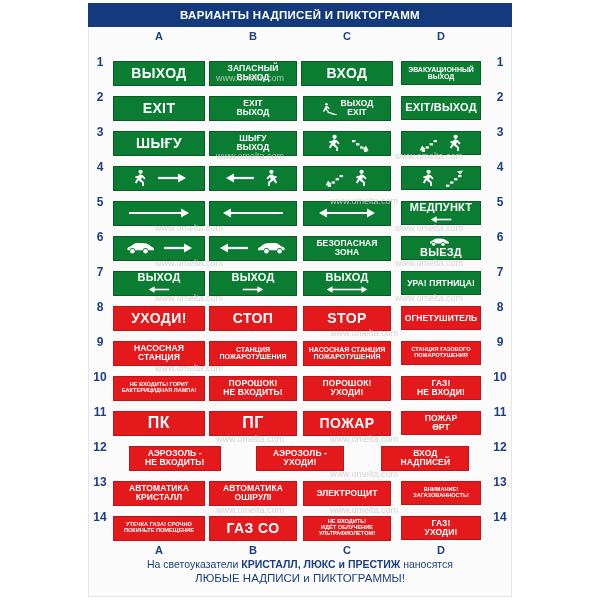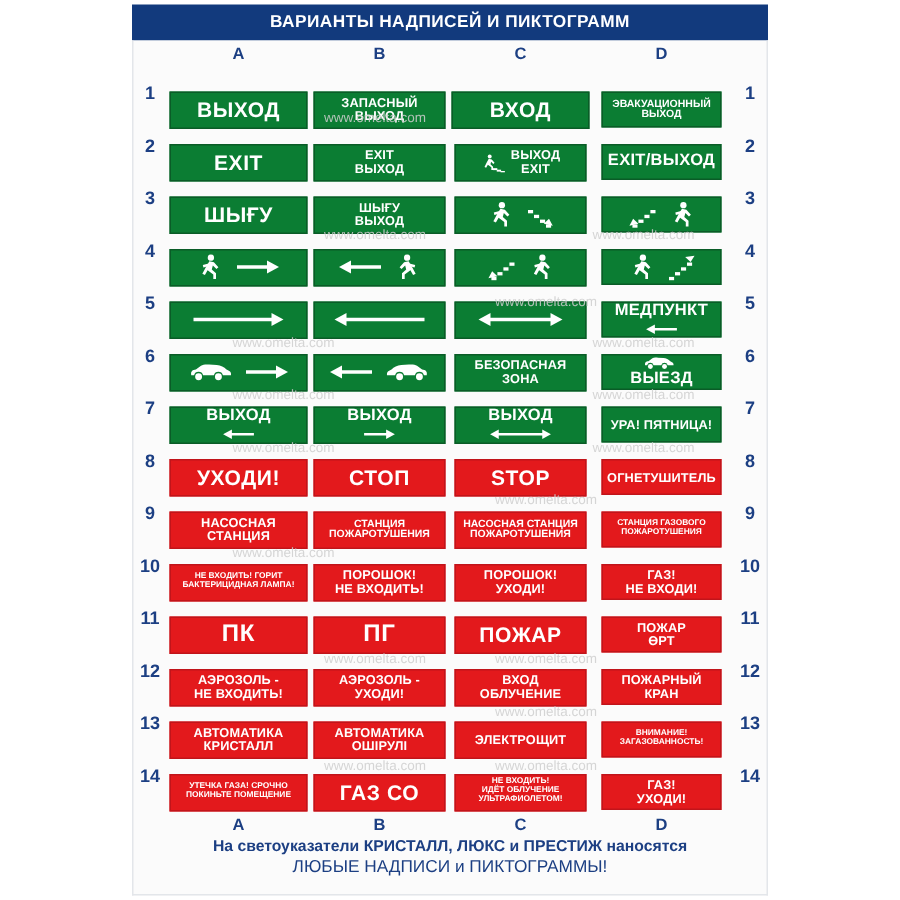--- a/index.html
+++ b/index.html
@@ -75,21 +75,21 @@
   .picrow{display:flex;align-items:center;justify-content:center;gap:8px;width:100%;height:100%;}
   .picrow svg{display:block;}
   .arrowline{display:flex;align-items:center;justify-content:center;width:100%;}
   .sub-arrow{margin-top:1px;}
   
   .footer{
     position:absolute;left:88px;top:558px;width:424px;
     text-align:center;color:#1c3f83;
   }
   .footer .f1{font-size:10.5px;font-weight:bold;}
-  .footer .f1 .thin{font-weight:bold;}
+  .footer .f1 .thin{font-weight:normal;}
   .footer .f2{font-size:11.5px;font-weight:normal;margin-top:2px;}
   
   .wm{
     position:absolute;color:#cfcfcf;font-size:9px;white-space:nowrap;
     pointer-events:none;opacity:.85;
   }
 </style>
 </head>
 <body>
 
@@ -657,27 +657,21 @@
         </div>
         <div class="cellwrap">
           <div class="sign red w-lg fs-md">
             <span class="ln">АЭРОЗОЛЬ -</span>
             <span class="ln">УХОДИ!</span>
           </div>
         </div>
         <div class="cellwrap">
           <div class="sign red w-lg fs-md">
             <span class="ln">ВХОД</span>
-            <span class="ln">ОБЛУЧЕНИЕ</span>
-          </div>
-        </div>
-        <div class="cellwrap">
-          <div class="sign red w-md fs-md">
-            <span class="ln">ПОЖАРНЫЙ</span>
-            <span class="ln">КРАН</span>
+            <span class="ln">НАДПИСЕЙ</span>
           </div>
         </div>
         <div class="rn">12</div>
       </div>
       <div class="row">
         <div class="rn">13</div>
         <div class="cellwrap">
           <div class="sign red w-xl fs-md">
             <span class="ln">АВТОМАТИКА</span>
             <span class="ln">КРИСТАЛЛ</span>

